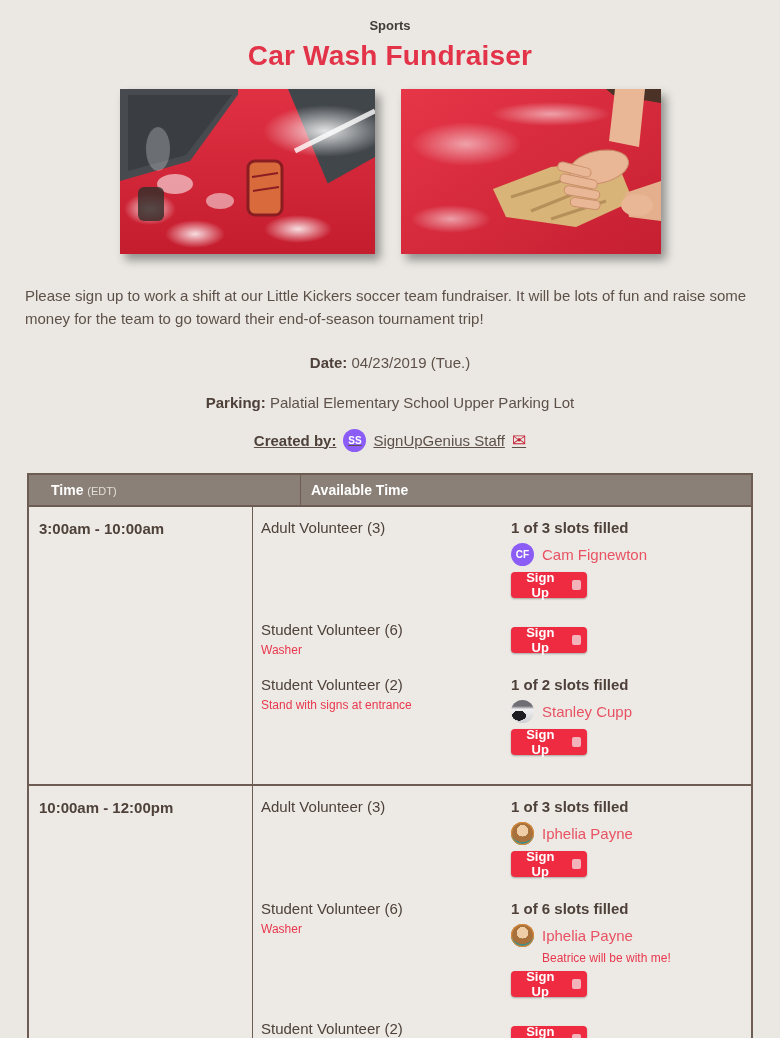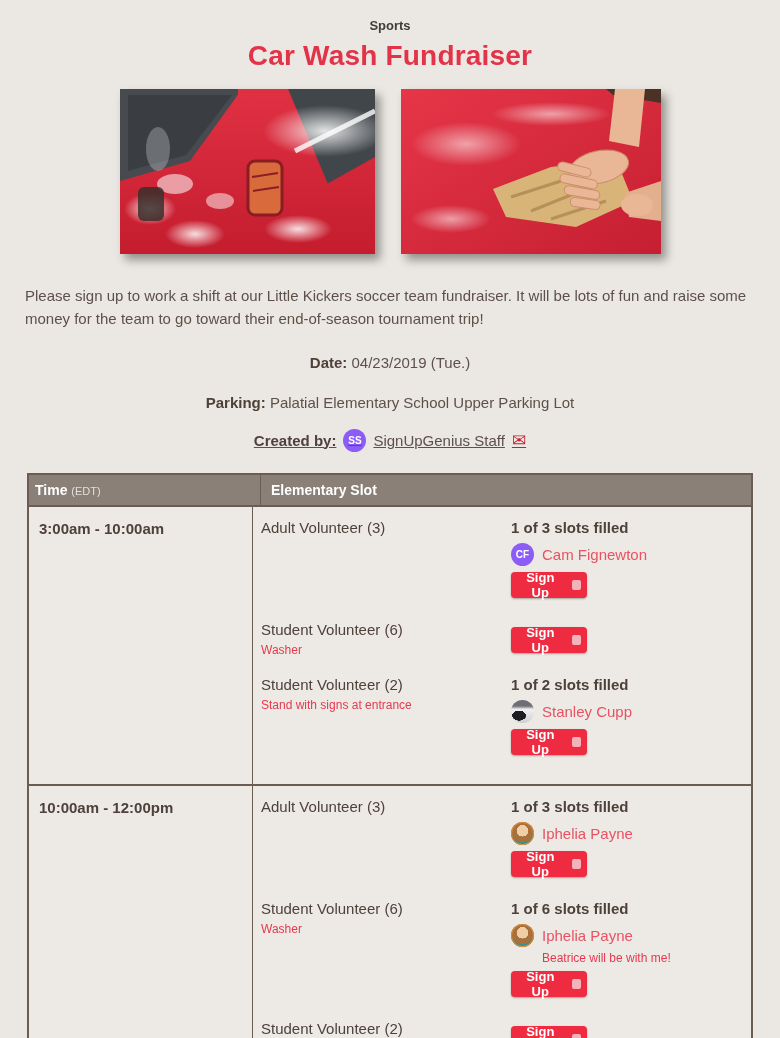--- a/index.html
+++ b/index.html
@@ -22,21 +22,21 @@
   .avatar-initials{ background:#8b5cf6; color:#fff; font-size:10px; font-weight:bold; display:flex; align-items:center; justify-content:center;}
   .avatar-photo-puck{ background:
       radial-gradient(ellipse 7px 5px at 35% 68%, #1d1d22 0 99%, transparent 100%),
       linear-gradient(180deg,#6e6e74 0 26%, #f0f0f2 40%, #cfd0d4 100%);}
   .avatar-photo-woman{ box-shadow:0 0 0 1px #d88a3a inset;
       background:
       radial-gradient(circle at 50% 38%, #efcda6 0 31%, #a8703a 32% 62%, #3f8f88 63% 100%);}
   .envelope-icon{ color:#c22033; font-size:17px; line-height:1;}
   .signup-table{ margin:21px 27px 0; border:2px solid #6d5c53; background:#edeae5;}
   .thead{ display:flex; background:#8a8078; color:#fff; }
-  .th-time{ width:232px; padding:7px 6px; font-size:14px; font-weight:bold; border-right:1px solid #6d5c53; box-sizing:border-box;}
+  .th-time{ width:272px; padding:7px 22px; font-size:14px; font-weight:bold; border-right:1px solid #6d5c53; box-sizing:border-box;}
   .th-tz{ font-size:11px; font-weight:normal; color:#e3dfda;}
   .th-slot{ flex:1; padding:7px 10px; font-size:14px; font-weight:bold;}
   .trow{ display:flex; border-top:2px solid #6d5c53;}
   .cell-time{ width:224px; padding:13px 10px; font-weight:bold; font-size:15px; border-right:1px solid #6d5c53; box-sizing:border-box;}
   .cell-slots{ flex:1; padding:12px 10px 6px 8px;}
   .slot{ display:flex; align-items:flex-start; margin-bottom:15px;}
   .slot-left{ width:250px; padding-right:10px; box-sizing:border-box;}
   .slot-title{ font-weight:normal; font-size:15px;}
   .slot-sub{ font-size:12px; color:#e8374d; margin-top:5px;}
   .slot-right{ flex:1;}
@@ -136,21 +136,21 @@
     <span class="envelope-icon">✉</span>
   </div>
 </div>
 
 <div class="signup-table">
   <div class="thead">
     <div class="th-time">
       <span>Time</span>
       <span class="th-tz">(EDT)</span>
     </div>
-    <div class="th-slot">Elementary Slot</div>
+    <div class="th-slot">Available Time</div>
   </div>
   <div>
       <div class="trow">
         <div class="cell-time">3:00am - 10:00am</div>
         <div class="cell-slots">
           <div class="slot">
             <div class="slot-left">
               <div class="slot-title">Adult Volunteer (3)</div>
             </div>
             <div class="slot-right">

